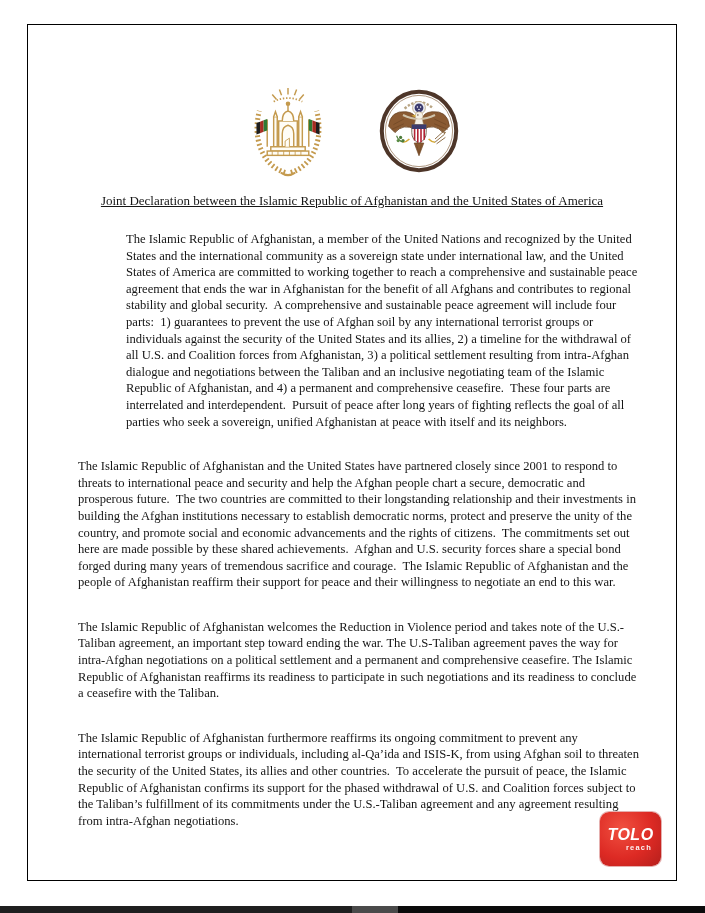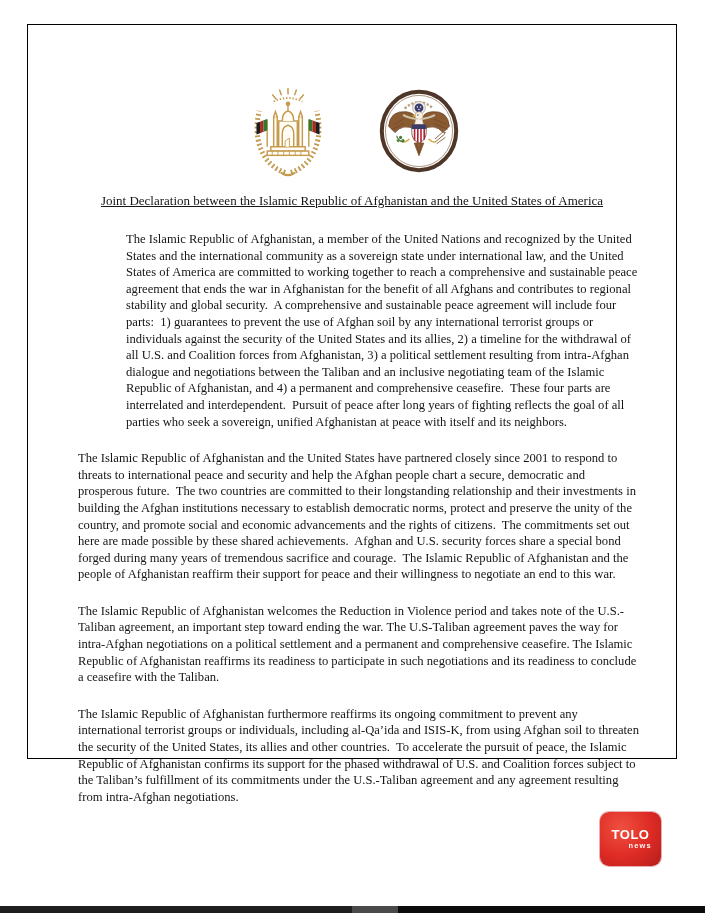--- a/index.html
+++ b/index.html
@@ -2,49 +2,49 @@
 <html><head>
 <meta charset="utf-8">
 <style>
   html,body{margin:0;padding:0;}
   body{
     width:705px;height:913px;position:relative;background:#ffffff;
     font-family:"Liberation Serif","DejaVu Serif",serif;color:#111;
     overflow:hidden;
   }
   .page{
-    position:absolute;left:27px;top:24px;width:650px;height:735px;
+    position:absolute;left:27px;top:24px;width:650px;height:857px;
     border:1px solid #000;background:#fff;box-sizing:border-box;
   }
   .seals{
     display:flex;justify-content:center;align-items:center;
     gap:48px;margin-top:58px;height:96px;
   }
   .seal{display:block;}
   .doc-title{
     font-size:13px;font-weight:normal;text-align:center;
     margin:14px 36px 0 36px;line-height:16px;color:#151515;
   }
   .doc-title .tl{text-decoration:underline;}
   .content{padding:0 36px 0 50px;}
   p.para{
     font-size:12.6px;line-height:16.6px;margin:0;color:#151515;
     white-space:pre-wrap;text-align:left;
   }
   p.para.first{margin-top:22px;margin-left:48px;}
-  p.para + p.para{margin-top:20px;}
+  p.para + p.para{margin-top:28px;}
   .tolo{
     position:absolute;right:15px;top:787px;width:61px;height:54px;
     border-radius:9px;
     background:radial-gradient(circle at 35% 30%, #f05040 0%, #dd2a24 55%, #b51f1c 100%);
     color:#fff;font-family:"Liberation Sans","DejaVu Sans",sans-serif;
     display:flex;flex-direction:column;align-items:center;justify-content:center;
     box-shadow:0 0 0 1px rgba(180,30,25,0.35);
   }
-  .tolo-main{font-weight:bold;font-size:13px;letter-spacing:0.5px;line-height:1;}
+  .tolo-main{font-weight:bold;font-size:16px;letter-spacing:0.5px;line-height:1;font-style:italic;}
   .tolo-sub{font-size:7.5px;font-weight:bold;letter-spacing:1.2px;line-height:1;
     align-self:flex-end;margin:1px 9px 0 0;opacity:.95;}
   .bottom-bar{
     position:absolute;left:0;top:906px;width:705px;height:7px;background:#0b0b0b;
   }
   .bottom-bar .seg-left{position:absolute;left:0;top:0;width:352px;height:7px;background:#1f1f1f;}
   .bottom-bar .seg-mid{position:absolute;left:352px;top:0;width:46px;height:7px;background:#4a4a4a;}
 </style>
 </head>
 <body>
@@ -126,21 +126,21 @@
 
   <div class="content">
     <p class="para first">The Islamic Republic of Afghanistan, a member of the United Nations and recognized by the United States and the international community as a sovereign state under international law, and the United States of America are committed to working together to reach a comprehensive and sustainable peace agreement that ends the war in Afghanistan for the benefit of all Afghans and contributes to regional stability and global security.  A comprehensive and sustainable peace agreement will include four parts:  1) guarantees to prevent the use of Afghan soil by any international terrorist groups or individuals against the security of the United States and its allies, 2) a timeline for the withdrawal of all U.S. and Coalition forces from Afghanistan, 3) a political settlement resulting from intra-Afghan dialogue and negotiations between the Taliban and an inclusive negotiating team of the Islamic Republic of Afghanistan, and 4) a permanent and comprehensive ceasefire.  These four parts are interrelated and interdependent.  Pursuit of peace after long years of fighting reflects the goal of all parties who seek a sovereign, unified Afghanistan at peace with itself and its neighbors.</p>
     <p class="para">The Islamic Republic of Afghanistan and the United States have partnered closely since 2001 to respond to threats to international peace and security and help the Afghan people chart a secure, democratic and prosperous future.  The two countries are committed to their longstanding relationship and their investments in building the Afghan institutions necessary to establish democratic norms, protect and preserve the unity of the country, and promote social and economic advancements and the rights of citizens.  The commitments set out here are made possible by these shared achievements.  Afghan and U.S. security forces share a special bond forged during many years of tremendous sacrifice and courage.  The Islamic Republic of Afghanistan and the people of Afghanistan reaffirm their support for peace and their willingness to negotiate an end to this war.</p>
     <p class="para">The Islamic Republic of Afghanistan welcomes the Reduction in Violence period and takes note of the U.S.-Taliban agreement, an important step toward ending the war. The U.S-Taliban agreement paves the way for intra-Afghan negotiations on a political settlement and a permanent and comprehensive ceasefire. The Islamic Republic of Afghanistan reaffirms its readiness to participate in such negotiations and its readiness to conclude a ceasefire with the Taliban.</p>
     <p class="para">The Islamic Republic of Afghanistan furthermore reaffirms its ongoing commitment to prevent any international terrorist groups or individuals, including al-Qa’ida and ISIS-K, from using Afghan soil to threaten the security of the United States, its allies and other countries.  To accelerate the pursuit of peace, the Islamic Republic of Afghanistan confirms its support for the phased withdrawal of U.S. and Coalition forces subject to the Taliban’s fulfillment of its commitments under the U.S.-Taliban agreement and any agreement resulting from intra-Afghan negotiations.</p>
   </div>
 
   <div class="tolo">
     <span class="tolo-main">TOLO</span>
-    <span class="tolo-sub">news</span>
+    <span class="tolo-sub">reach</span>
   </div>
 
 </div>
 
 <div class="bottom-bar">
   <div class="seg-left"></div>
   <div class="seg-mid"></div>
 </div>
 
 </body></html>

